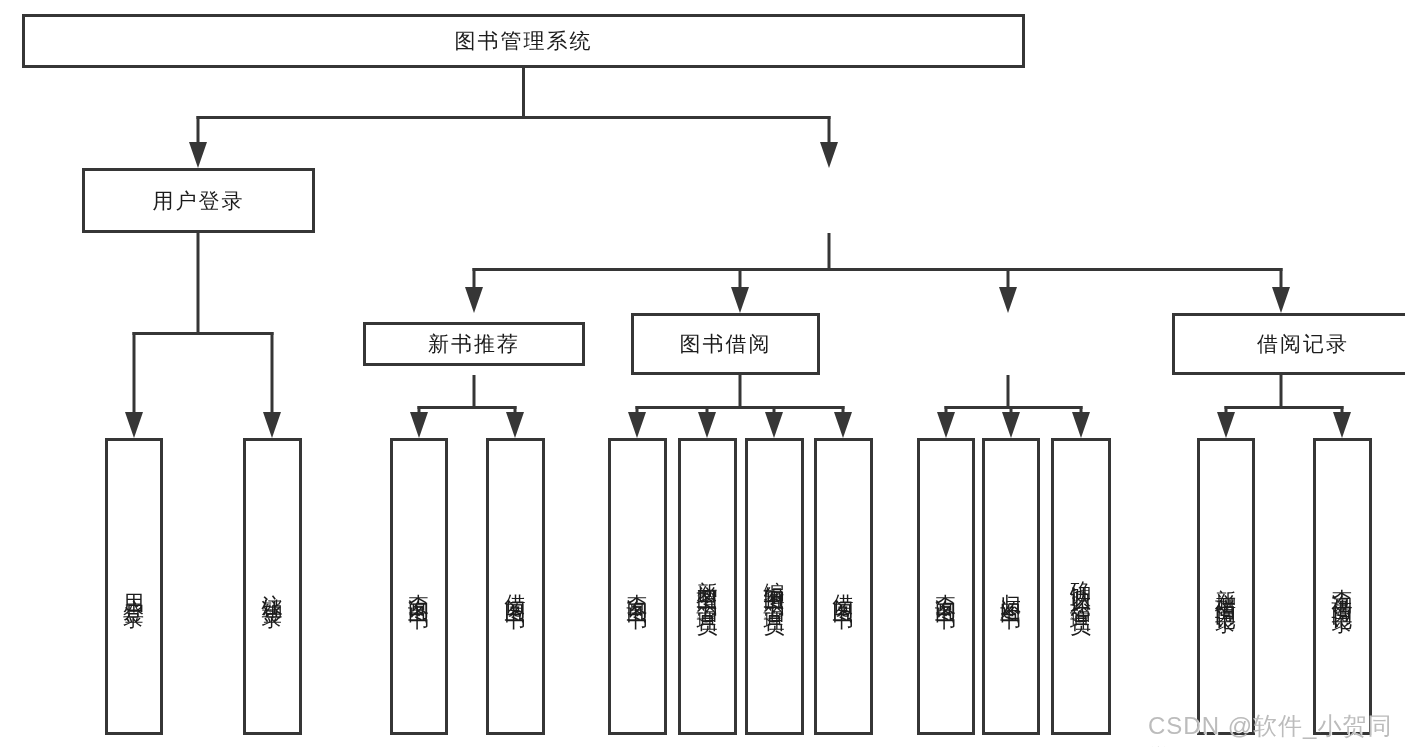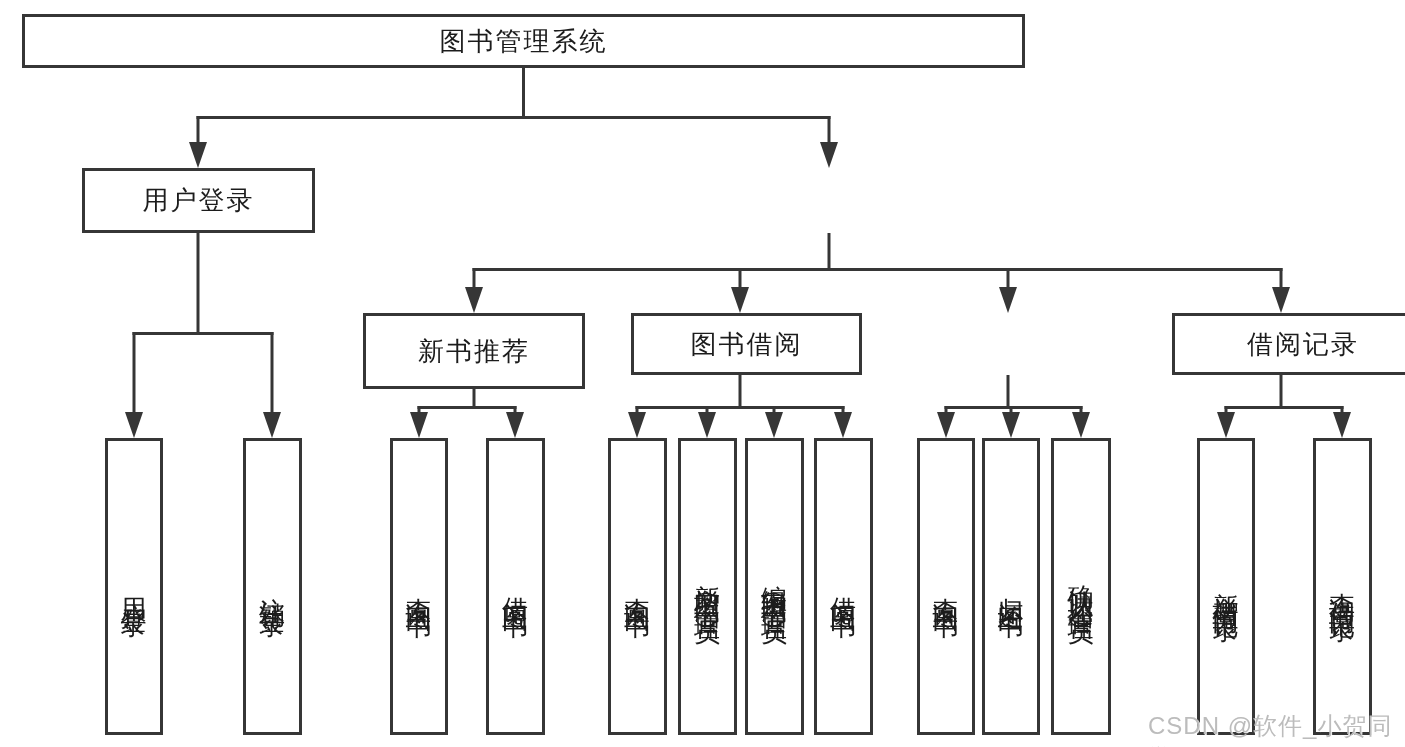--- a/index.html
+++ b/index.html
@@ -21,21 +21,21 @@
   .connector{position:absolute;left:0;top:0;}
   .connector line{stroke:var(--line);stroke-width:3;}
   .connector polygon{fill:var(--line);}
   .node{
     position:absolute;
     box-sizing:border-box;
     border:3px solid var(--box-border);
     background:var(--box-fill);
     display:flex;align-items:center;justify-content:center;
     color:var(--text);
-    font-size:26px;
+    font-size:21px;
     letter-spacing:2px;
     white-space:nowrap;
   }
   .vnode span{
     writing-mode:vertical-rl;
     letter-spacing:5px;
     line-height:1;
     white-space:normal;
   }
   .watermark{
@@ -130,24 +130,24 @@
   </svg>
 
   <div class="node" style="left:22px;top:14px;width:1003px;height:54px">
     <span>图书管理系统</span>
   </div>
 
   <div class="node" style="left:82px;top:168px;width:233px;height:65px">
     <span>用户登录</span>
   </div>
 
-  <div class="node" style="left:363px;top:313px;width:222px;height:76px">
+  <div class="node" style="left:363px;top:322px;width:222px;height:44px">
     <span>新书推荐</span>
   </div>
-  <div class="node" style="left:631px;top:313px;width:231px;height:62px">
+  <div class="node" style="left:631px;top:313px;width:189px;height:62px">
     <span>图书借阅</span>
   </div>
   <div class="node" style="left:1172px;top:313px;width:262px;height:62px">
     <span>借阅记录</span>
   </div>
 
   <div class="node vnode" style="left:105px;top:438px;width:58px;height:297px">
     <span>用户登录</span>
   </div>
   <div class="node vnode" style="left:243px;top:438px;width:59px;height:297px">

